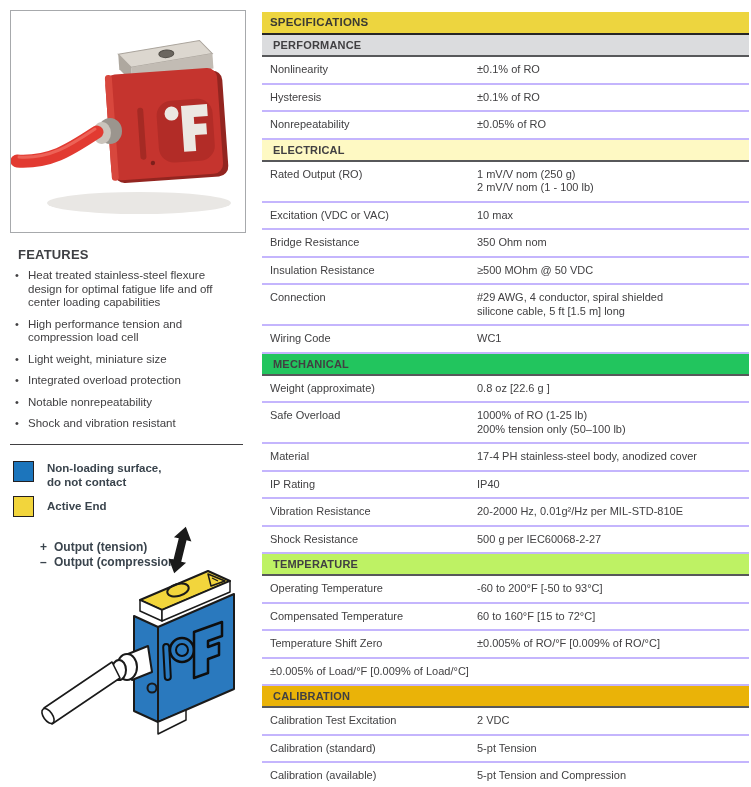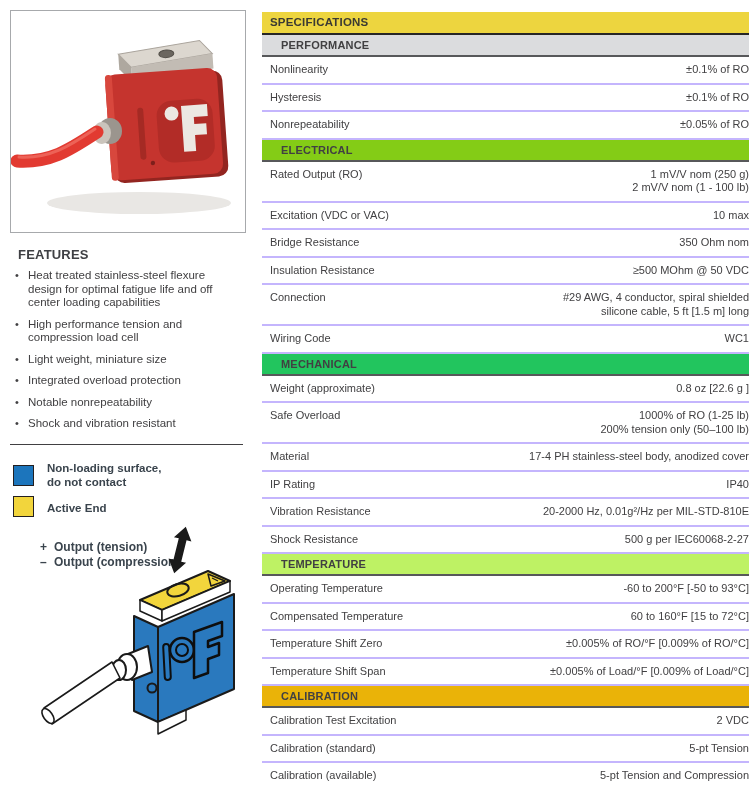--- a/index.html
+++ b/index.html
@@ -31,21 +31,21 @@
   }
   .features-list .bullet { width: 18px; flex: none; padding-left: 5px; font-size: 11px; }
   .features-list .ftxt { flex: 1; padding-right: 14px; }
 
   .divider {
     position: absolute; left: 10px; top: 444px; width: 233px;
     border-top: 1.5px solid #414042;
   }
 
   .legend { position: absolute; left: 13px; top: 461px; width: 230px; }
-  .legend-row { display: flex; align-items: center; margin-bottom: 7px; }
+  .legend-row { display: flex; align-items: flex-start; margin-bottom: 7px; }
   .swatch {
     width: 21px; height: 21px; flex: none; margin-right: 13px;
     border: 1.5px solid #231f20;
   }
   .legend-label { font-size: 11.5px; line-height: 13.5px; font-weight: bold; color: #3a444d; padding-top: 1px; }
   .legend-row.second .legend-label { padding-top: 4px; }
 
   .outputs { position: absolute; left: 40px; top: 540px; }
   .output-line { font-size: 12px; line-height: 15px; font-weight: bold; color: #3a444d; display: flex; }
   .output-line .sign { width: 14px; flex: none; }
@@ -53,30 +53,30 @@
   .diagram { position: absolute; left: 28px; top: 526px; width: 220px; height: 240px; }
   .diagram svg { display: block; width: 100%; height: 100%; }
 
   
   .spec-table { position: absolute; left: 262px; top: 12px; width: 487px; }
   .spec-title {
     padding: 4px 8px 5px 8px; font-size: 11.5px; font-weight: bold;
     color: #3b3a33; border-bottom: 2px solid #262626; letter-spacing: .2px;
   }
   .section-bar {
-    padding: 4px 19px; font-size: 11px; font-weight: bold; color: #414042;
+    padding: 4px 11px; font-size: 11px; font-weight: bold; color: #414042;
     border-bottom: 2px solid #57585a; letter-spacing: .2px;
   }
   .spec-row {
     display: flex; align-items: flex-start;
     padding: 6px 0 6px 8px; border-bottom: 2px solid #c4b5fd;
     font-size: 11px; line-height: 13.5px;
   }
   .spec-row .label { width: 207px; flex: none; padding-right: 8px; }
-  .spec-row .value { flex: 1; text-align: right; }
+  .spec-row .value { flex: 1; }
   .section:last-child .spec-row:last-child { border-bottom: 1.5px solid #8f9194; }
 </style>
 </head>
 <body>
 
 <div class="page">
 
   <div class="photo-box">
     <svg viewBox="0 0 234 221">
       <ellipse cx="128" cy="192" rx="92" ry="11" fill="#e9e7e4"></ellipse>
@@ -218,21 +218,21 @@
             </div>
           </div>
           <div class="spec-row">
             <div class="label">Nonrepeatability</div>
             <div class="value">
               <div>±0.05% of RO</div>
             </div>
           </div>
         </div>
         <div class="section">
-          <div class="section-bar" style="background: #84cc16;">ELECTRICAL</div>
+          <div class="section-bar" style="background: #fef9c3;">ELECTRICAL</div>
           <div class="spec-row">
             <div class="label">Rated Output (RO)</div>
             <div class="value">
               <div>1 mV/V nom (250 g)</div>
               <div>2 mV/V nom (1 - 100 lb)</div>
             </div>
           </div>
           <div class="spec-row">
             <div class="label">Excitation (VDC or VAC)</div>
             <div class="value">
@@ -319,21 +319,20 @@
               <div>60 to 160°F [15 to 72°C]</div>
             </div>
           </div>
           <div class="spec-row">
             <div class="label">Temperature Shift Zero</div>
             <div class="value">
               <div>±0.005% of RO/°F [0.009% of RO/°C]</div>
             </div>
           </div>
           <div class="spec-row">
-            <div class="label">Temperature Shift Span</div>
             <div class="value">
               <div>±0.005% of Load/°F [0.009% of Load/°C]</div>
             </div>
           </div>
         </div>
         <div class="section">
           <div class="section-bar" style="background: #eab308;">CALIBRATION</div>
           <div class="spec-row">
             <div class="label">Calibration Test Excitation</div>
             <div class="value">

